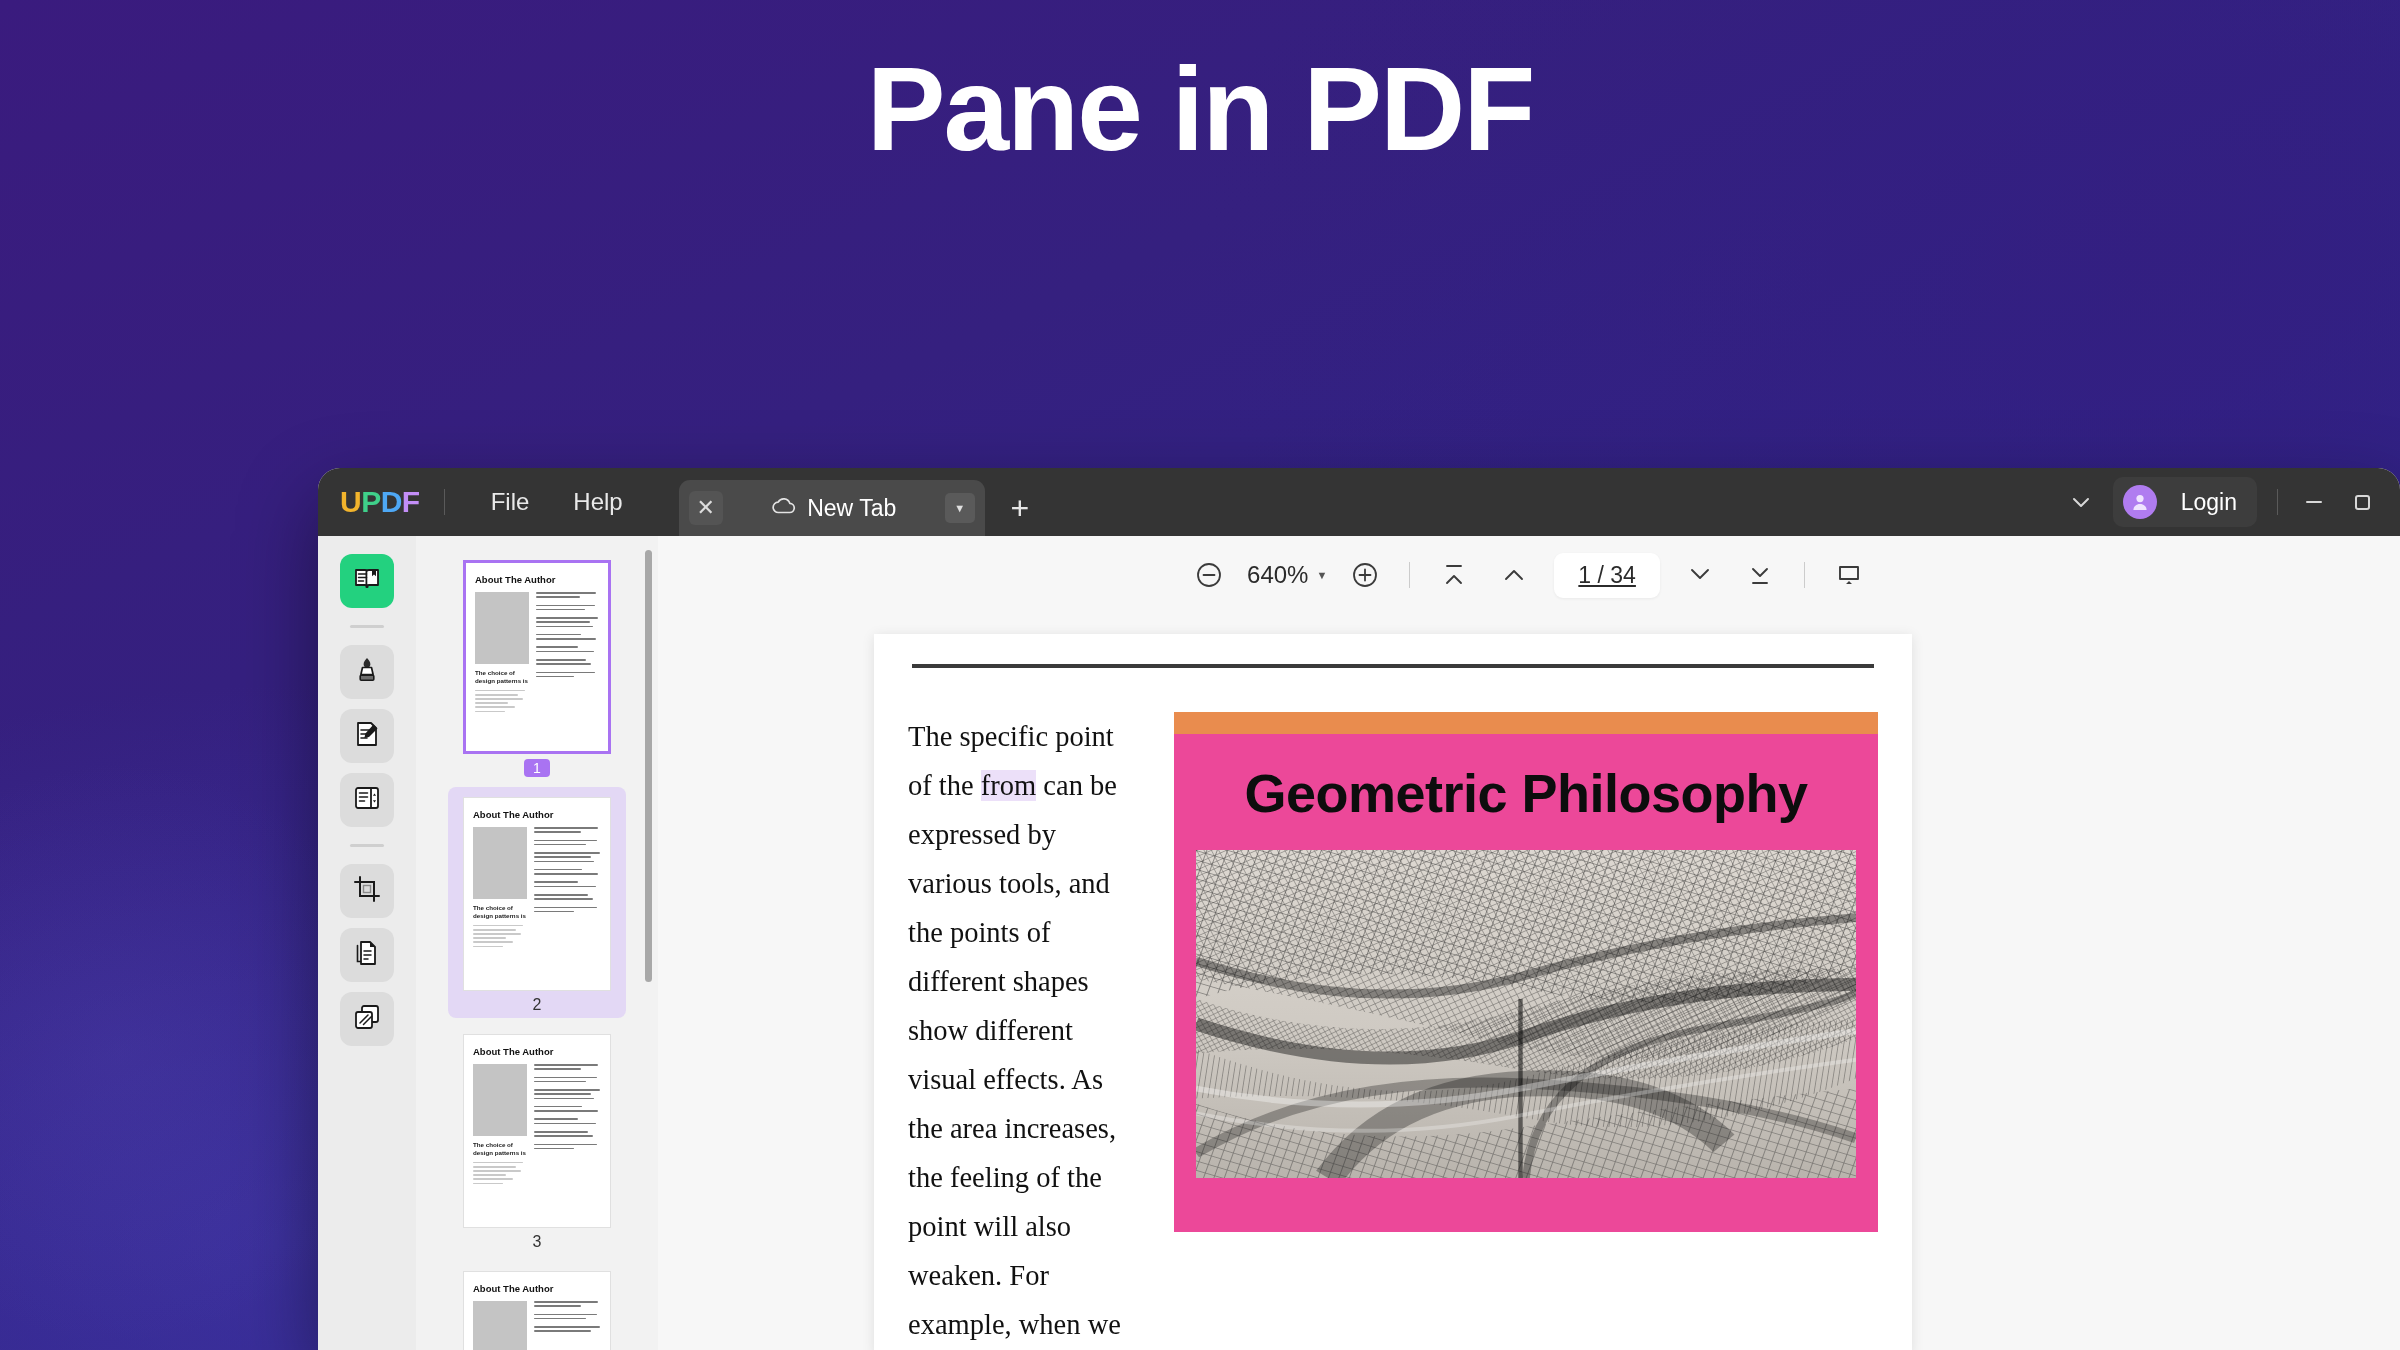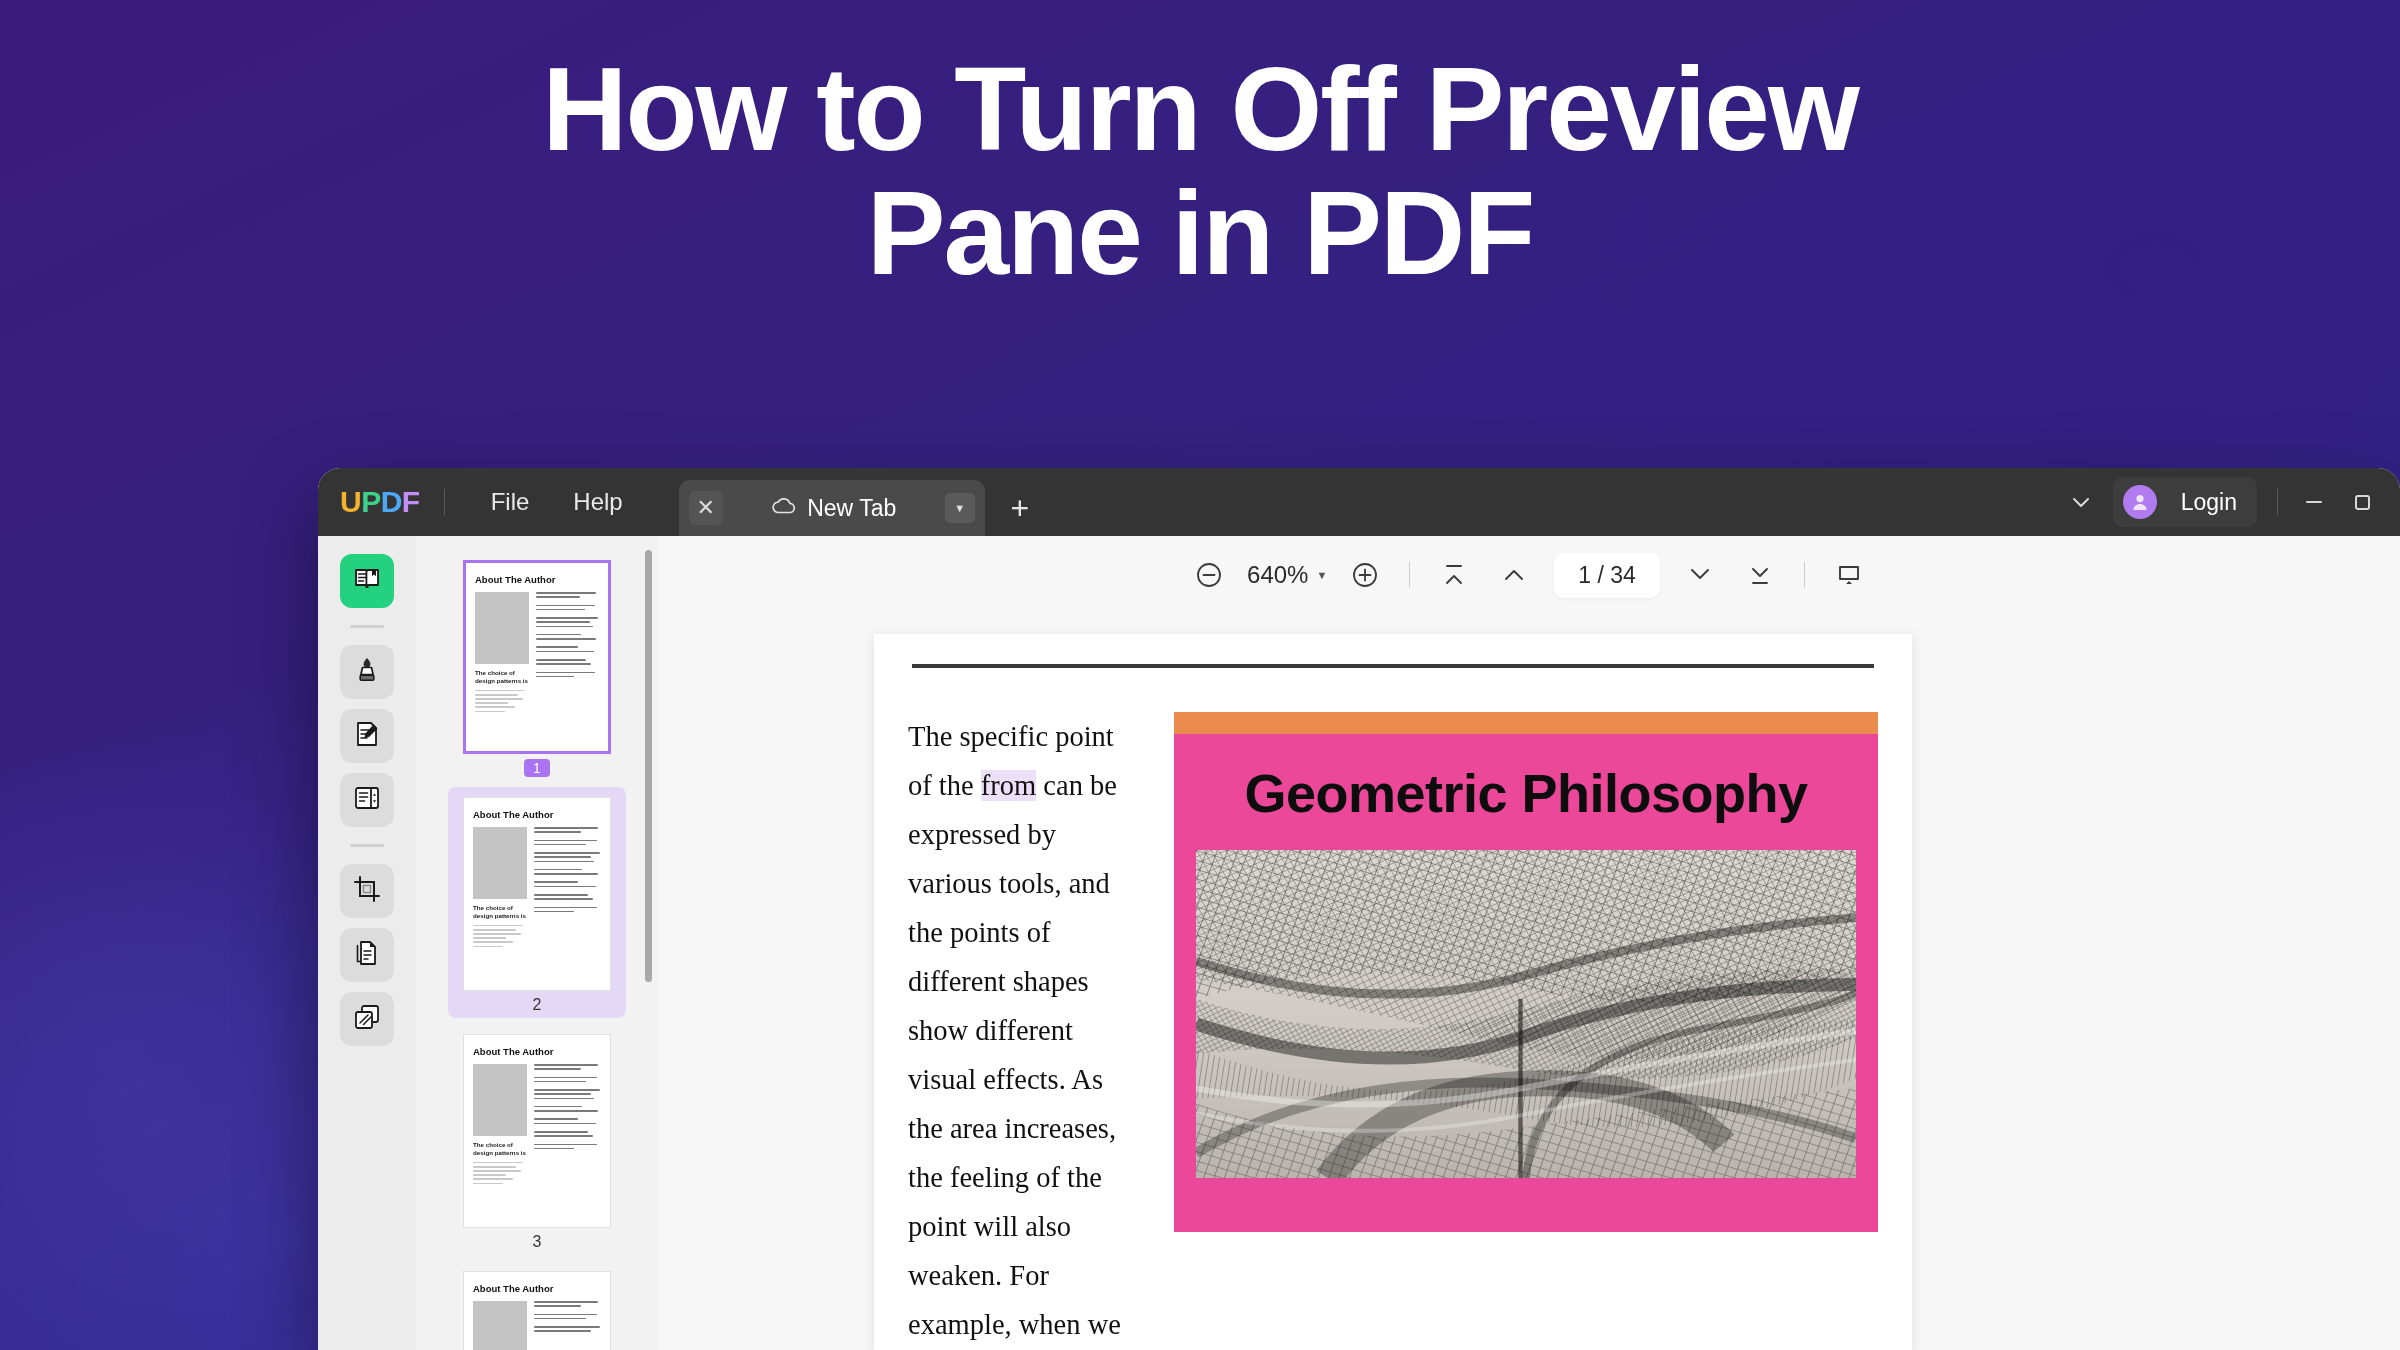--- a/index.html
+++ b/index.html
@@ -324,20 +324,21 @@
     margin: 0 14px;
   }
   #page-indicator {
     background: #ffffff;
     border-radius: 9px;
     padding: 9px 24px;
     font-size: 23px;
     color: #2b2b2b;
     margin: 0 10px;
     box-shadow: 0 1px 3px rgba(0,0,0,0.06);
+    text-decoration: underline;
   }
 
   
   #page {
     position: absolute;
     left: 216px;
     top: 98px;
     width: 1038px;
     height: 720px;
     background: #ffffff;
@@ -384,21 +385,20 @@
     position: relative;
   }
   #figure-img svg { display: block; width: 100%; height: 100%; }
 </style>
 </head>
 <body>
 
 <div id="backdrop"></div>
 
 <div id="hero">
-  <div class="line">How to Turn Off Preview</div>
   <div class="line">Pane in PDF</div>
 </div>
 
 <div id="app-window">
 
   <div id="titlebar">
 
     <div id="logo">
       <span class="l1">U</span>
       <span class="l2">P</span>

